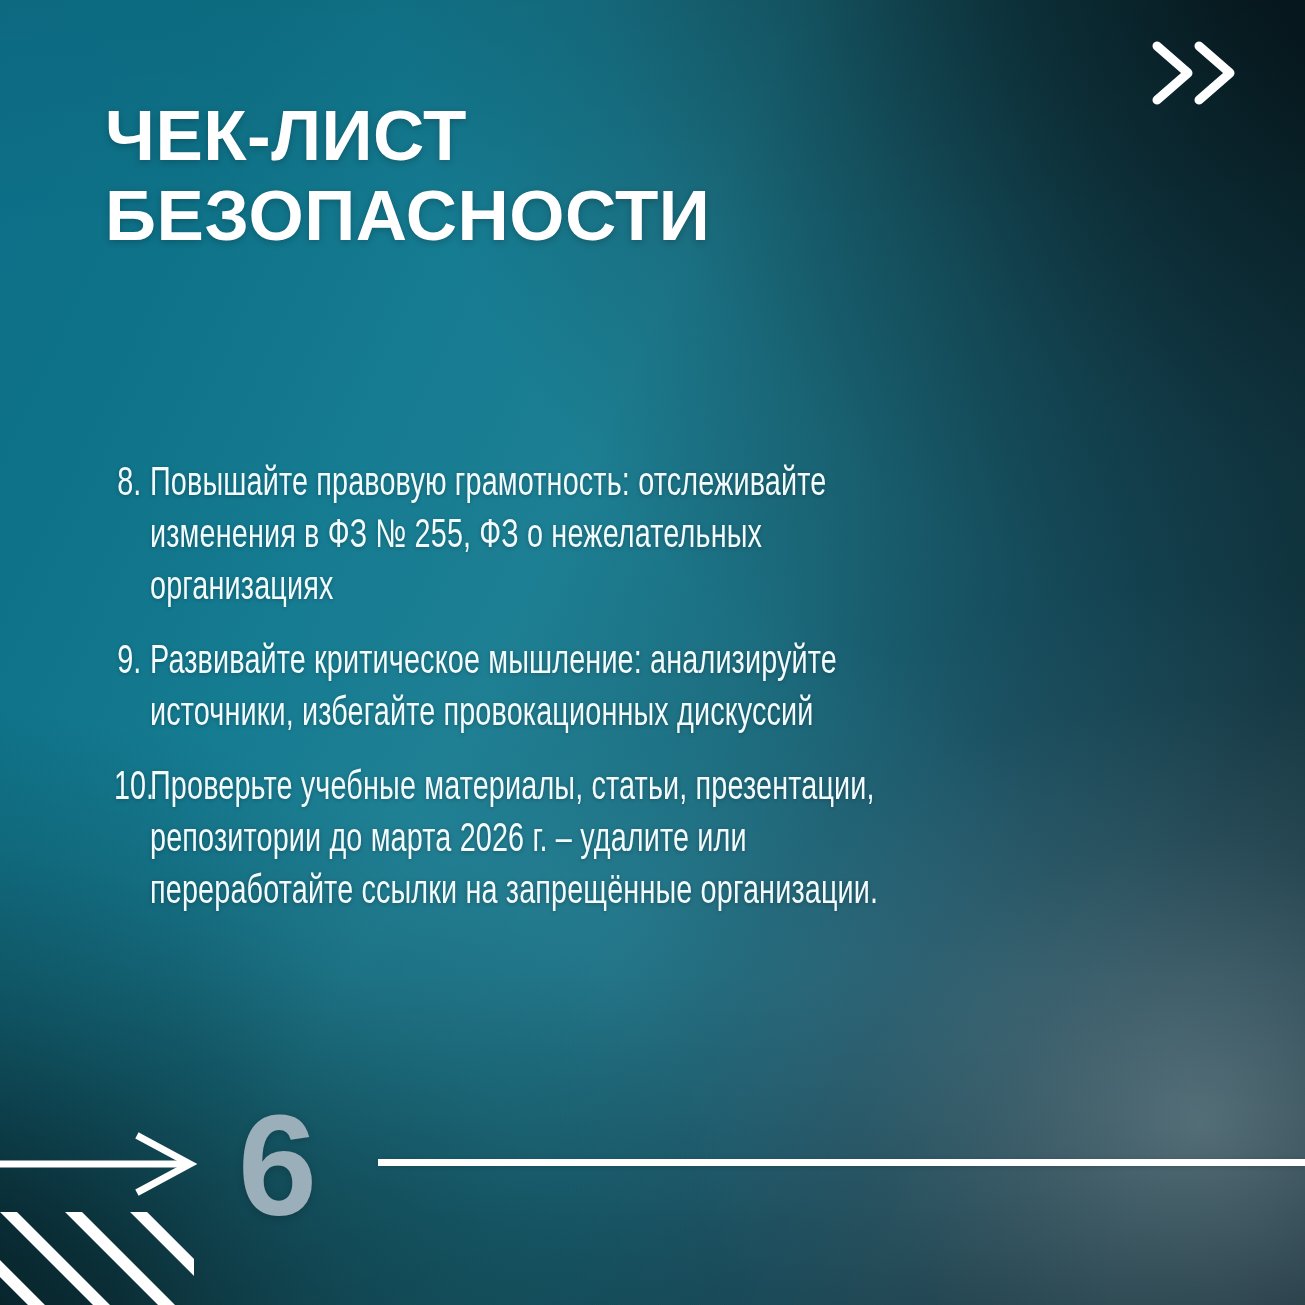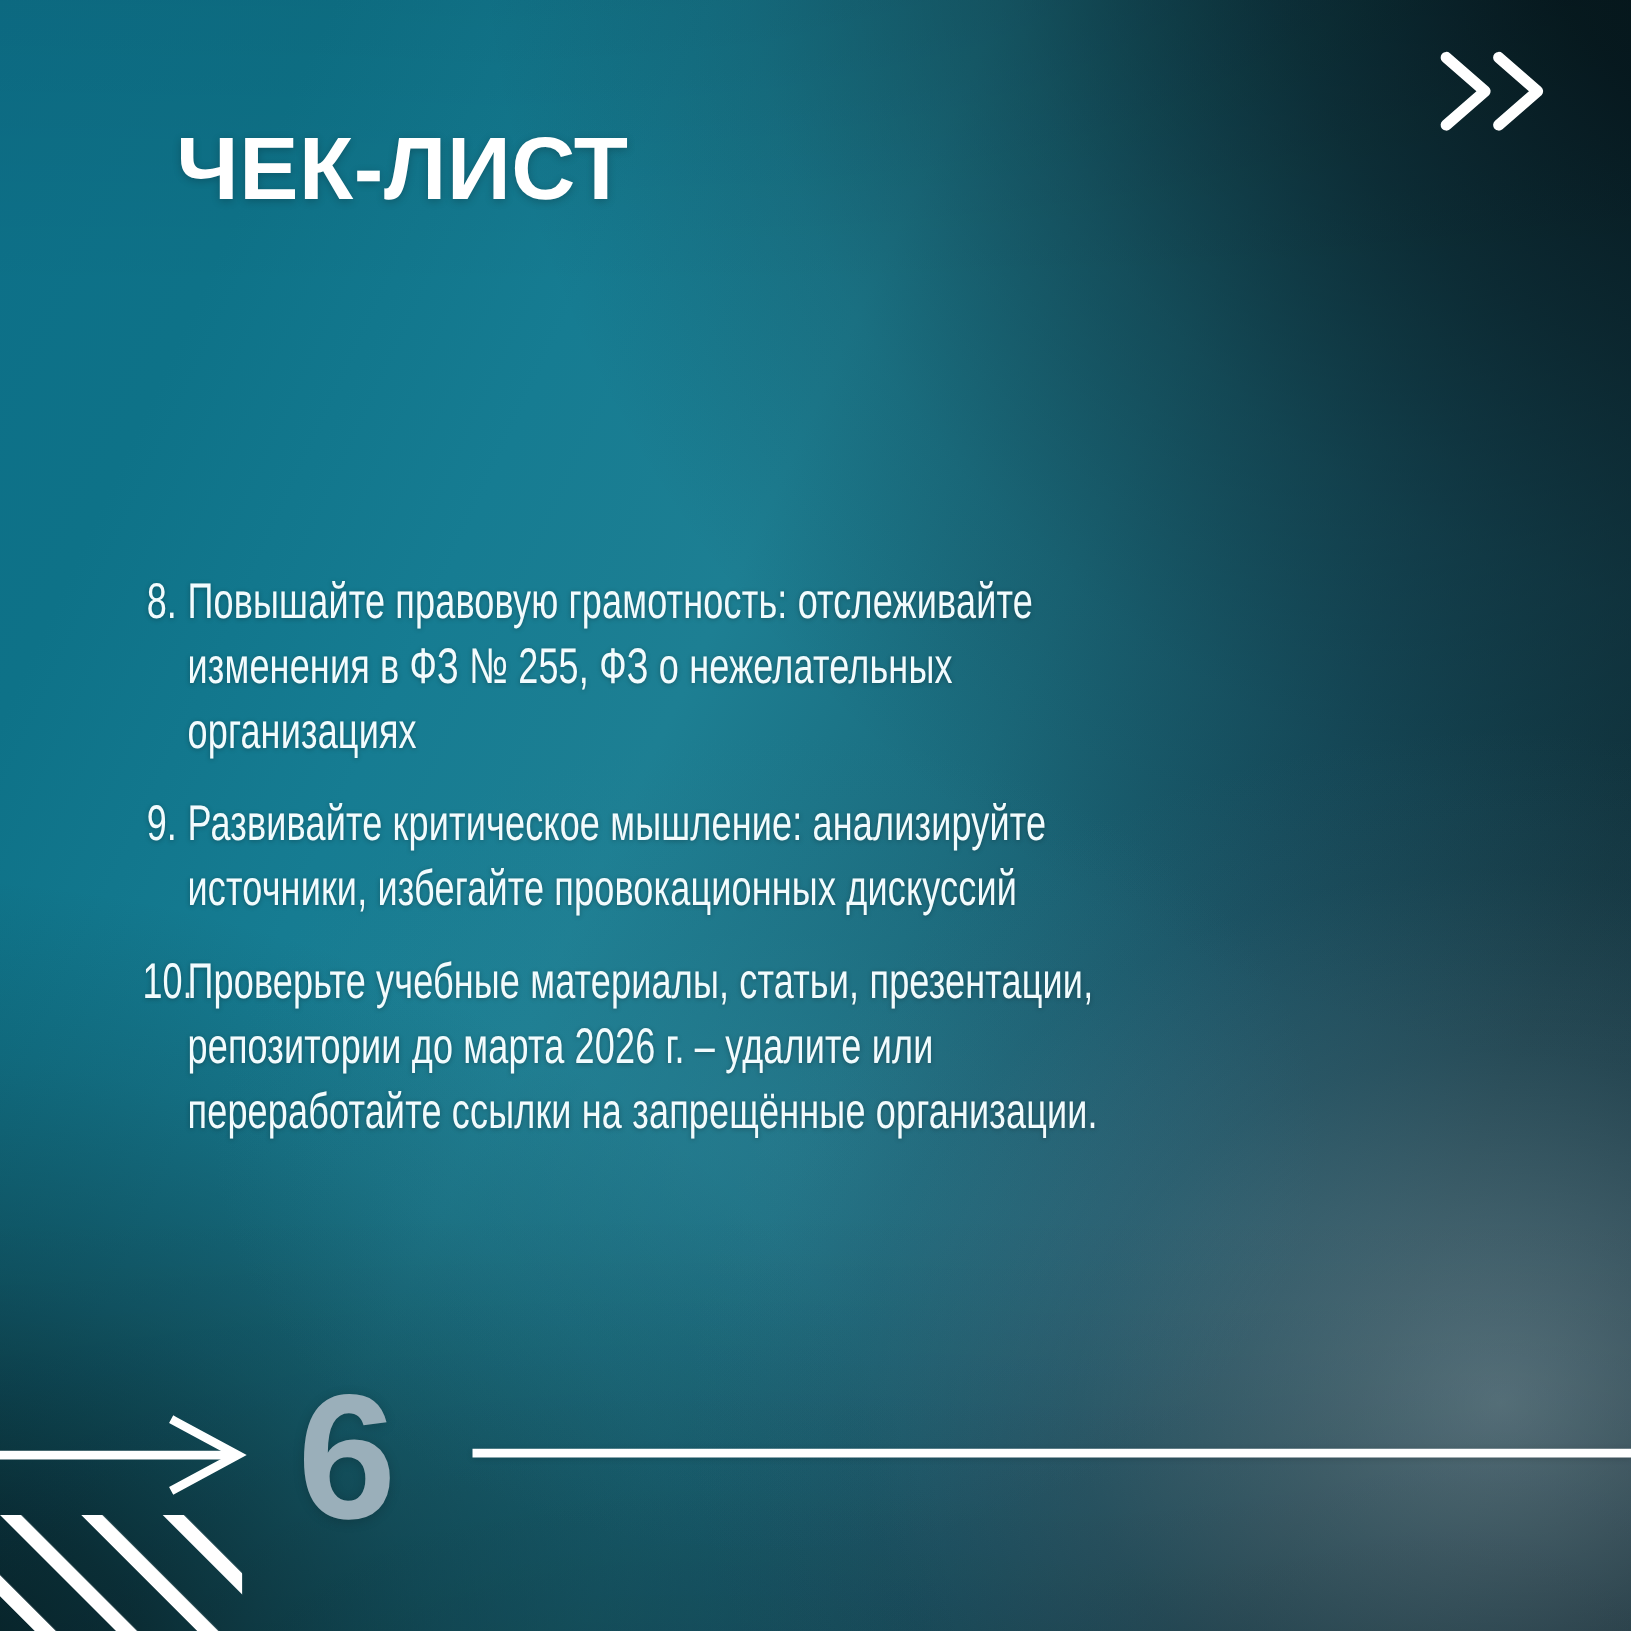--- a/index.html
+++ b/index.html
@@ -107,21 +107,20 @@
     top: 96px;
     width: 900px;
     color: #ffffff;
     font-weight: 700;
     font-size: 71px;
     line-height: 1.12;
     letter-spacing: 0.5px;
     text-transform: uppercase;
     font-family: "Liberation Sans", "DejaVu Sans", sans-serif;
     text-shadow: 0 2px 7px rgba(0,0,0,0.22);
-    margin-left: 36px;
   }
   .title .line { display: block; white-space: nowrap; }
 
   
   .checklist {
     position: absolute;
     left: 100px;
     top: 455px;
     width: 1110px;
     color: #f2fbfd;
@@ -217,20 +216,21 @@
 
   <div class="chevrons">
     <svg viewBox="0 0 100 74" fill="none" xmlns="http://www.w3.org/2000/svg" aria-hidden="true">
       <path d="M12 10 L43 37 L12 64" stroke="#ffffff" stroke-width="9" stroke-linecap="round" stroke-linejoin="round"></path>
       <path d="M54 10 L85 37 L54 64" stroke="#ffffff" stroke-width="9" stroke-linecap="round" stroke-linejoin="round"></path>
     </svg>
   </div>
 
   <h1 class="title">
     <span class="line">ЧЕК-ЛИСТ</span>
+    <span class="line">БЕЗОПАСНОСТИ</span>
   </h1>
 
   <ol class="checklist">
     <li class="item">
       <span class="item-num">8.</span>
       <span class="item-text">Повышайте правовую грамотность: отслеживайте изменения в ФЗ № 255, ФЗ о нежелательных организациях</span>
     </li>
     <li class="item">
       <span class="item-num">9.</span>
       <span class="item-text">Развивайте критическое мышление: анализируйте источники, избегайте провокационных дискуссий</span>

